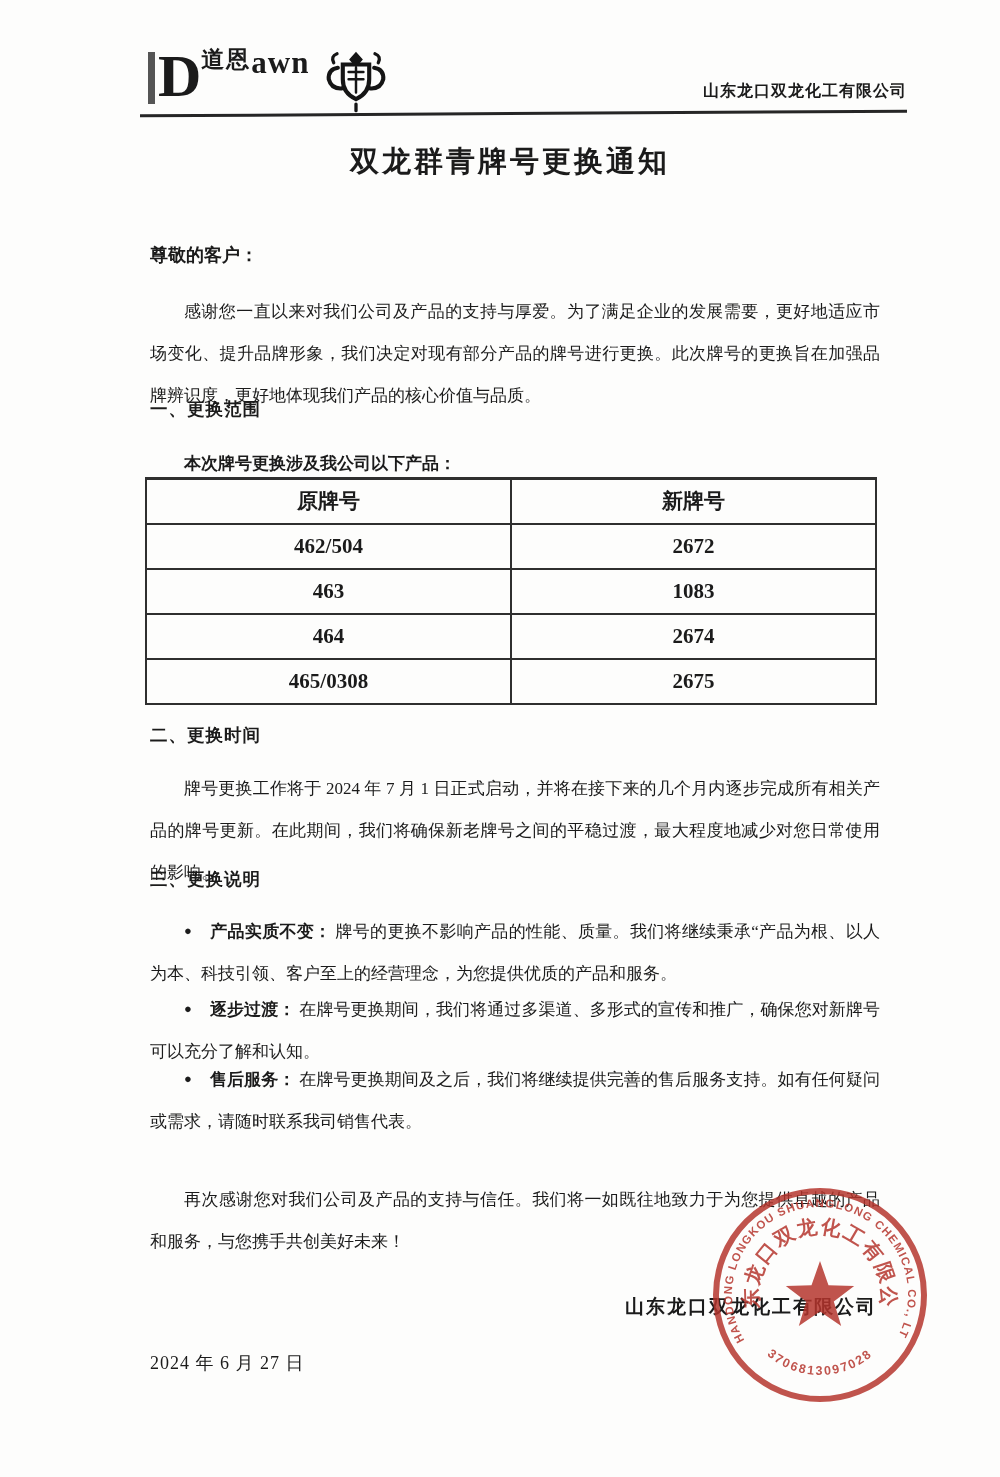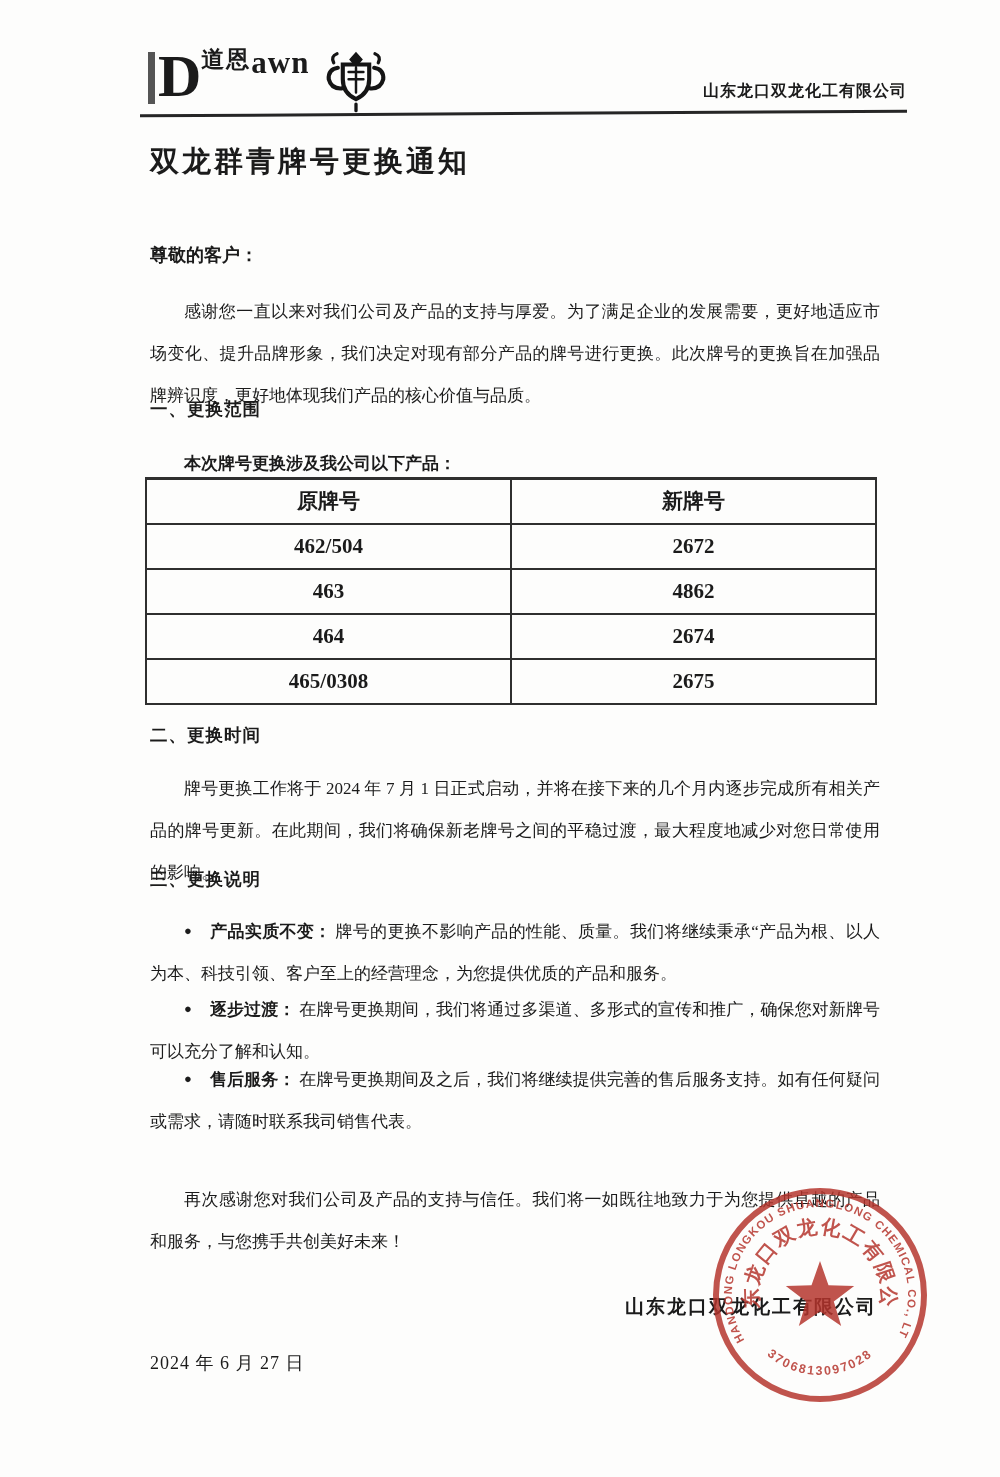--- a/index.html
+++ b/index.html
@@ -23,21 +23,21 @@
   .logo-stack { display:flex; flex-direction:row; margin-left:2px; }
   .logo-cn { font-size:23px; font-weight:900; letter-spacing:2px; line-height:24px; }
   .logo-awn { font-size:31px; font-weight:900; line-height:30px; letter-spacing:1px; }
   .emblem { margin-left:14px; margin-top:-2px; }
   .company-top {
     position:absolute; right:0; bottom:10px; font-size:16px; font-weight:700;
     letter-spacing:1px;
   }
   
   .doc-title {
-    position:absolute; top:142px; left:150px; width:740px; text-align:left;
+    position:absolute; top:142px; left:140px; width:740px; text-align:center;
     font-size:29px; font-weight:900; letter-spacing:3px;
   }
   
   .txt { font-size:17px; line-height:42px; }
   .salutation { position:absolute; top:243px; left:150px; font-size:18px; font-weight:700; }
   .para { position:absolute; left:150px; width:730px; text-align:justify; text-indent:2em; }
   .intro { top:291px; }
   .sec-heading { position:absolute; left:150px; font-size:17.5px; font-weight:700; letter-spacing:1px; }
   .h1 { top:397px;text-align:center; }
   .lead { position:absolute; top:443px; left:150px; text-indent:2em; font-weight:600; }
@@ -120,21 +120,21 @@
         <th>新牌号</th>
       </tr>
     </thead>
     <tbody>
       <tr>
         <td>462/504</td>
         <td>2672</td>
       </tr>
       <tr>
         <td>463</td>
-        <td>4862</td>
+        <td>1083</td>
       </tr>
       <tr>
         <td>464</td>
         <td>2674</td>
       </tr>
       <tr>
         <td>465/0308</td>
         <td>2675</td>
       </tr>
     </tbody>

